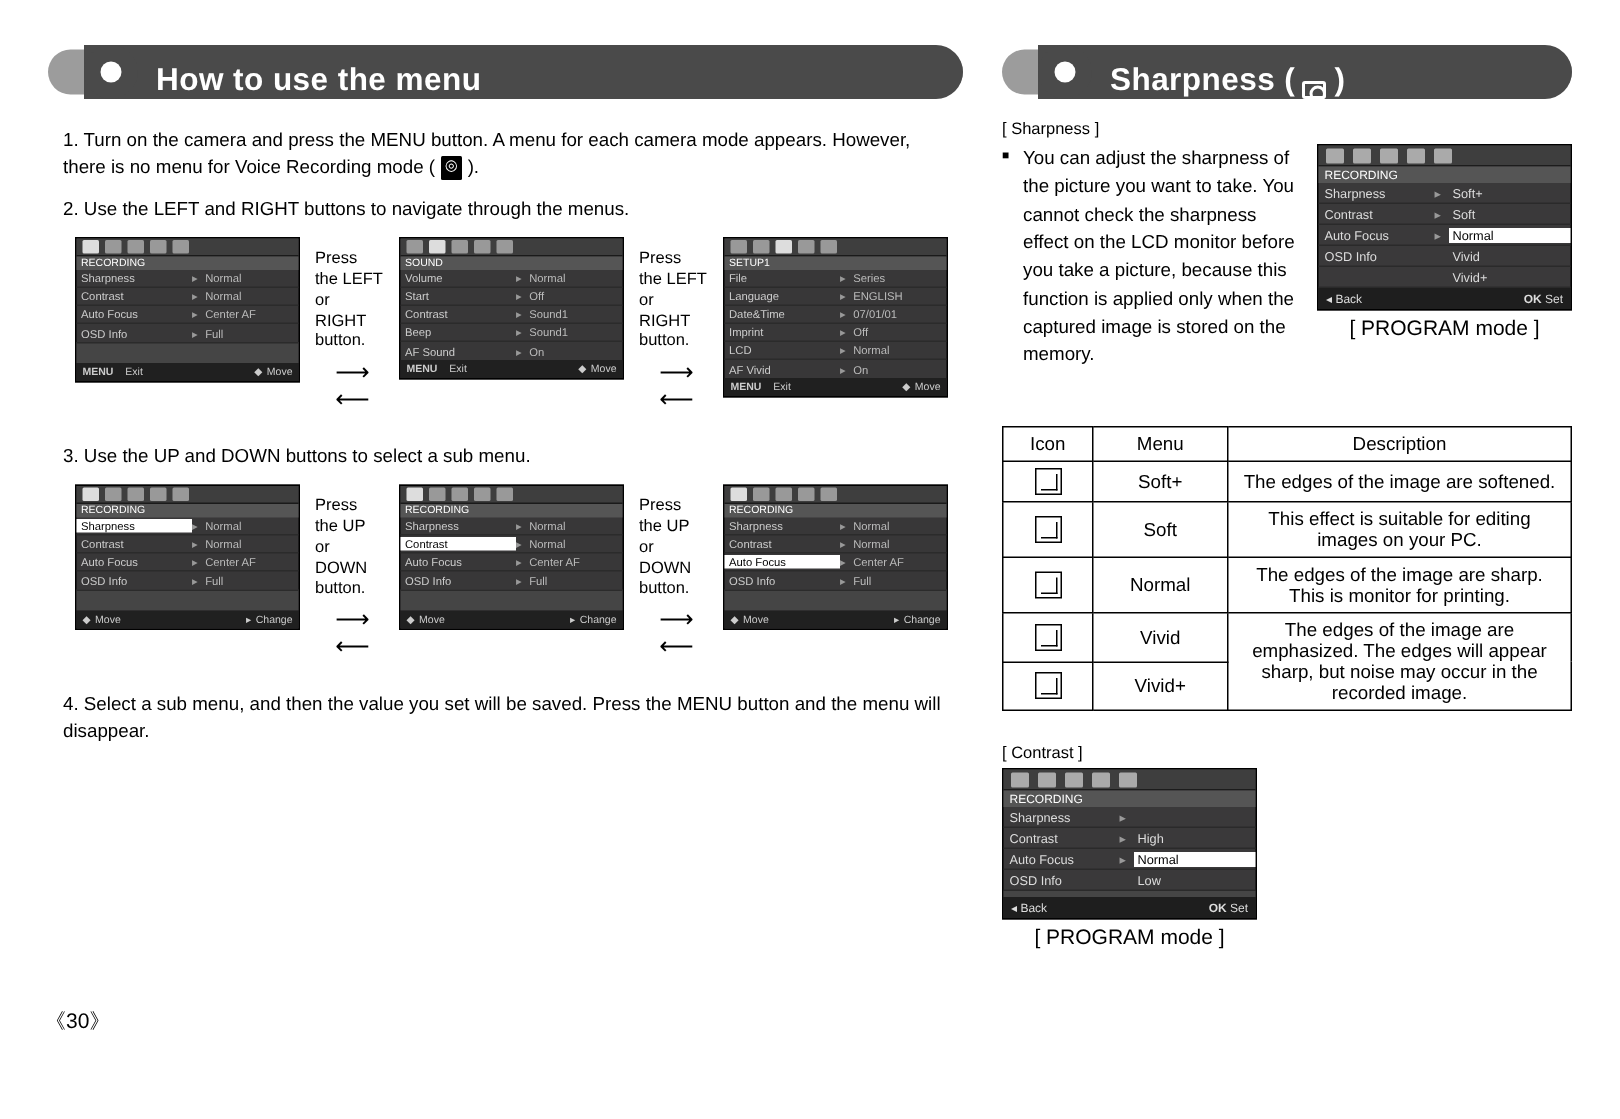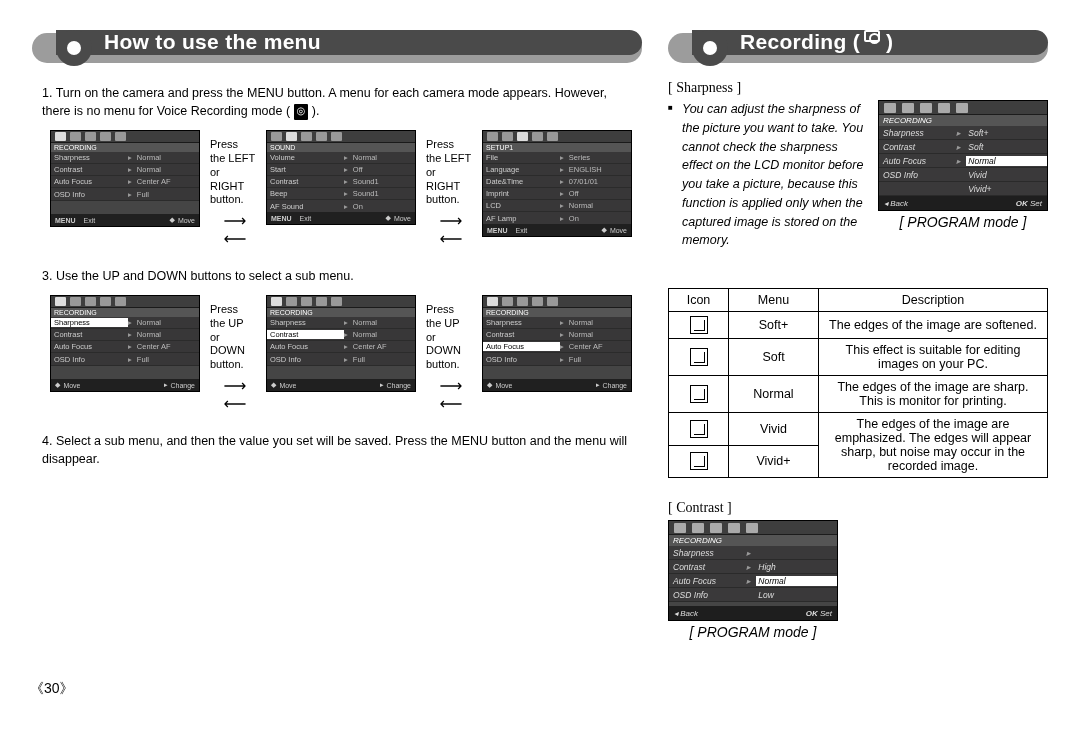--- a/index.html
+++ b/index.html
@@ -35,25 +35,25 @@
     position: absolute;
     left: 0; right: 0;
     top: 3px;
     height: 30px;
     border-radius: 15px;
     background: #9c9c9c;
   }
   .banner .body {
     position: absolute;
     left: 24px; right: 0;
-    top: 0; height: 25px;
+    top: 0; height: 36px;
     border-radius: 0 18px 18px 0;
     background: #4a4a4a;
     display: flex;
-    align-items: flex-start;
+    align-items: flex-end;
     padding-left: 48px;
     color: #fff;
     font-weight: bold;
     font-size: 21px;
     letter-spacing: 0.3px;
   }
   .banner .circ {
     position: absolute;
     left: 24px; top: 0;
     width: 36px; height: 36px;
@@ -114,22 +114,22 @@
   }
   .arrows {
     font-size:16px;
     text-align:center;
     line-height:1;
     margin-top:6px;
     letter-spacing:-4px;
   }
   .arrows div{ margin:2px 0; }
 
-  .subhead { font-size:14px; margin: 6px 0 4px 0; font-family: Liberation Serif, serif; }
-  .blk { display:flex; gap:12px; align-items:flex-start; margin-bottom:10px;font-style:italic; }
+  .subhead { font-size:11px; margin: 6px 0 4px 0; }
+  .blk { display:flex; gap:12px; align-items:flex-start; margin-bottom:10px; }
   .blk .txt { flex:1; }
   .bullet { padding-left:14px; position:relative; line-height:1.5; margin-bottom:6px; }
   .bullet::before{ content:"■"; position:absolute; left:0; top:2px; font-size:8px; }
   .bullet.dot::before{ content:"●"; font-size:9px; top:1px; }
 
   .capunder{ text-align:center;font-size:14px;margin-top:3px; }
 
   .lcd {
     background:#3a393a;border:1px solid #000;width:170px;font-size:8.5px;color:#ddd;
   }
@@ -201,20 +201,21 @@
             <div class="dot"></div>
           </div>
       </div>
 
       <div class="steps">
         <div class="step">
           <span>1. Turn on the camera and press the MENU button. A menu for each camera mode appears. However, there is no menu for Voice Recording mode (</span>
           <span class="voicebox">◎</span>
           <span> ).</span>
         </div>
+        <div class="step">2. Use the LEFT and RIGHT buttons to navigate through the menus.</div>
 
         <div class="thumbs">
           <div class="thumb">
             <div class="thumb-top">
                 <div class="ticon active"></div>
                 <div class="ticon"></div>
                 <div class="ticon"></div>
                 <div class="ticon"></div>
                 <div class="ticon"></div>
               </div>
@@ -333,21 +334,21 @@
                   <div class="k">Imprint</div>
                   <div class="s">▸</div>
                   <div class="v">Off</div>
                 </div>
               <div class="trow">
                   <div class="k">LCD</div>
                   <div class="s">▸</div>
                   <div class="v">Normal</div>
                 </div>
               <div class="trow">
-                  <div class="k">AF Lamp</div>
+                  <div class="k">AF Vivid</div>
                   <div class="s">▸</div>
                   <div class="v">On</div>
                 </div>
             </div>
             <div class="thumb-bot">
                 <span><b>MENU</b>&nbsp;<span>Exit</span></span>
                 <span>◆ <span>Move</span></span>
               </div>
           </div>
         </div>
@@ -485,21 +486,21 @@
         </div>
 
         <div class="step">4. Select a sub menu, and then the value you set will be saved. Press the MENU button and the menu will disappear.</div>
       </div>
     </div>
 
     <div class="col">
       <div class="banner">
         <div class="pill"></div>
         <div class="body">
-          <span>Recording (</span>
+          <span>Sharpness (</span>
           <span class="camglyph"></span>
           <span>&nbsp;)</span>
         </div>
         <div class="circ">
             <div class="dot"></div>
           </div>
       </div>
 
       <div class="subhead">[ Sharpness ]</div>
       <div class="blk">

